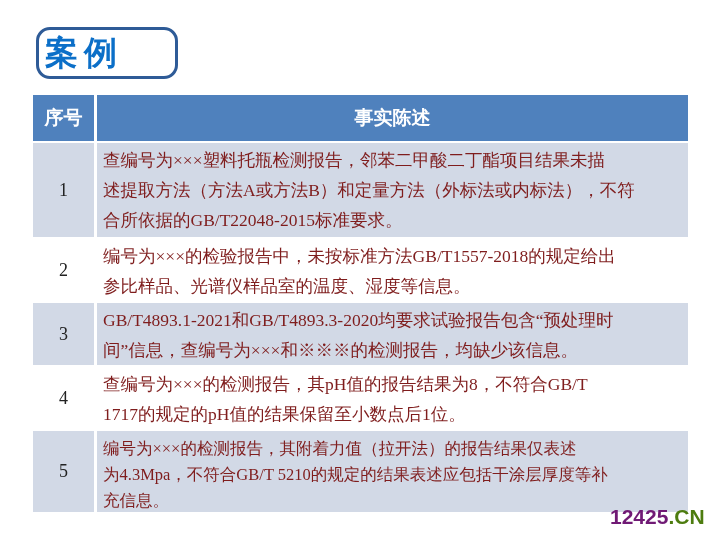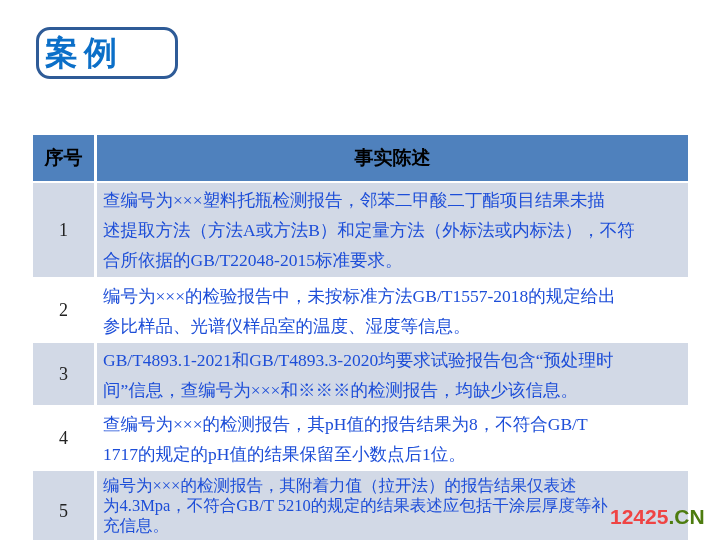--- a/index.html
+++ b/index.html
@@ -13,46 +13,46 @@
     border:3px solid #2e5b97;border-radius:14px;background:#ffffff;
     display:flex;align-items:center;box-sizing:border-box;
   }
   .title-box .label{
     font-size:33px;font-weight:bold;color:#0b6fc8;
     letter-spacing:6px;padding-left:6px;line-height:1;
   }
   
   .case-table{position:absolute;left:33px;top:95px;width:655px;}
   .thead{
-    display:flex;height:46px;background:#4f81bd;color:#000000;
-    font-weight:bold;font-size:19px;margin-top:40px;
+    display:flex;height:46px;background:#4f81bd;color:#ffffff;
+    font-weight:bold;font-size:19px;
   }
   .cell-no{
     flex:0 0 64px;width:64px;box-sizing:border-box;border-right:3px solid #ffffff;
     display:flex;align-items:center;justify-content:center;
   }
   .cell-txt{flex:1;display:flex;align-items:center;justify-content:center;}
   .row{display:flex;margin-top:2px;background:#ffffff;}
   .row.band{background:#d2d9e6;}
   .row .no{
     flex:0 0 64px;width:64px;box-sizing:border-box;border-right:3px solid #ffffff;
     display:flex;align-items:center;justify-content:center;
     font-size:18px;color:#222222;
   }
   .row .txt{
     flex:1;box-sizing:border-box;padding:2px 4px 0 6px;
-    font-size:17.5px;line-height:30px;color:#1d4ed8;
+    font-size:17.5px;line-height:30px;color:#7f1d1d;
     white-space:pre-line;
   }
   .row.r1{height:94px;}
   .row.r2{height:62px;}
   .row.r3{height:62px;}
   .row.r4{height:62px;}
   .row.r5{height:81px;}
-  .row.r5 .txt{font-size:16.5px;line-height:20px;padding-top:5px;}
+  .row.r5 .txt{font-size:16.5px;line-height:26px;padding-top:5px;}
   
   .watermark{
     position:absolute;left:610px;top:506px;
     font-family:"Liberation Sans","DejaVu Sans",sans-serif;
     font-weight:bold;font-size:21px;line-height:1;white-space:nowrap;
   }
 </style>
 </head>
 <body>
 
@@ -93,14 +93,14 @@
 
   <div class="row band r5">
     <div class="no">5</div>
     <div class="txt">编号为×××的检测报告，其附着力值（拉开法）的报告结果仅表述
 为4.3Mpa，不符合GB/T 5210的规定的结果表述应包括干涂层厚度等补
 充信息。</div>
   </div>
 </div>
 
 <div class="watermark">
-  <span style="color:#ef4444;">12425</span><span style="color:#4d7c0f;">.CN</span>
+  <span style="color:#701a75;">12425</span><span style="color:#4d7c0f;">.CN</span>
 </div>
 
 </body></html>

